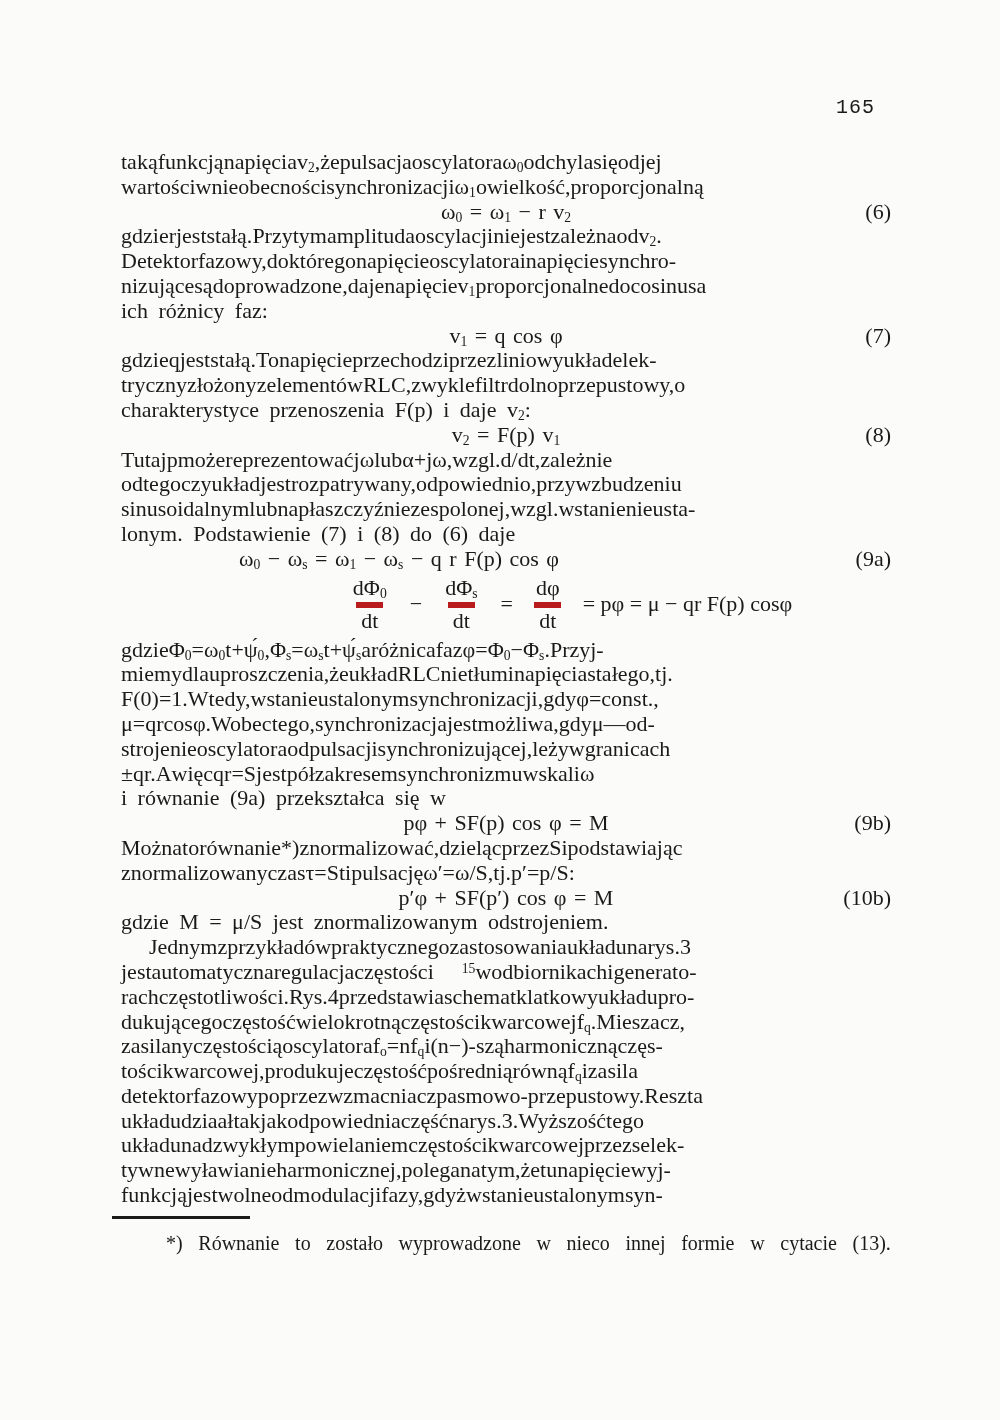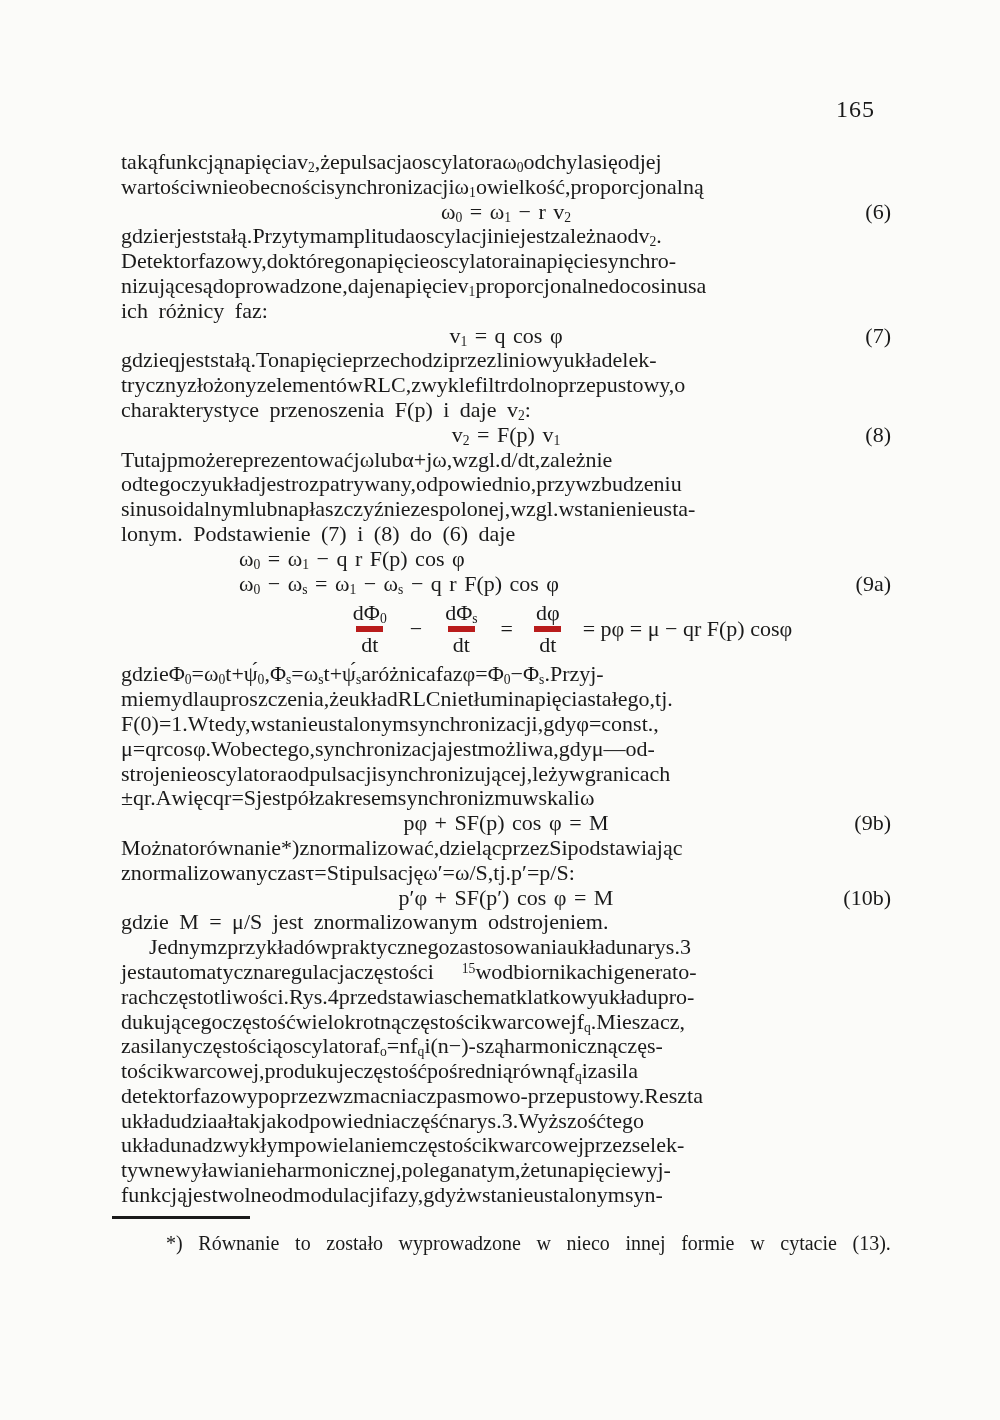--- a/index.html
+++ b/index.html
@@ -6,21 +6,21 @@
     margin: 0; padding: 0;
     width: 1000px; height: 1420px;
     overflow: hidden;
     background: #fbfbf9;
     font-family: "Liberation Serif", "DejaVu Serif", serif;
     color: #1a1a1a;
   }
   .page { position: absolute; inset: 0; }
   .pagenum {
     position: absolute; top: 96px; right: 125px;
-    font-size: 24px; letter-spacing: 1px;
+    font-size: 20px; letter-spacing: 1px; font-family: Liberation Mono, monospace;
   }
   .content {
     position: absolute; left: 121px; top: 150px; width: 770px;
     font-size: 22px; line-height: 24.8px;
   }
   .para { margin: 0; }
   .line { height: 24.8px; white-space: nowrap; }
   .line.j { display: flex; justify-content: flex-start; }
   .line.last { word-spacing: 5px; }
   sub { font-size: 62%; line-height: 0; vertical-align: baseline; position: relative; top: 0.22em; }
@@ -183,23 +183,20 @@
             <span>płaszczyźnie</span>
             <span>zespolonej,</span>
             <span>wzgl.</span>
             <span>w</span>
             <span>stanie</span>
             <span>nieusta-</span>
           </div>
           <div class="line last">lonym. Podstawienie (7) i (8) do (6) daje</div>
         </div>
         <div class="eqrow left">
-          <span class="eqf" style="padding-left: 118px;">ω<sub>0</sub> = ω<sub>1</sub> − q r F(p) cos φ</span>
-        </div>
-        <div class="eqrow left">
           <span class="eqf" style="padding-left: 118px;">ω<sub>0</sub> − ω<sub>s</sub> = ω<sub>1</sub> − ω<sub>s</sub> − q r F(p) cos φ</span>
           <span class="eqn">(9a)</span>
         </div>
         <div class="fraceq" style="padding-left: 128px; justify-content: center;">
           <span class="frac">
             <span class="fnum">dΦ<sub>0</sub></span>
             <span class="fden">dt</span>
           </span>
           <span class="tx">−</span>
           <span class="frac">
@@ -296,20 +293,21 @@
             <span>qr</span>
             <span>=</span>
             <span>S</span>
             <span>jest</span>
             <span>półzakresem</span>
             <span>synchronizmu</span>
             <span>w</span>
             <span>skali</span>
             <span>ω</span>
           </div>
+          <div class="line last">i równanie (9a) przekształca się w</div>
         </div>
         <div class="eqrow">
           <span class="eqf">pφ + SF(p) cos φ = M</span>
           <span class="eqn">(9b)</span>
         </div>
         <div class="para">
           <div class="line j">
             <span>Można</span>
             <span>to</span>
             <span>równanie*)</span>

